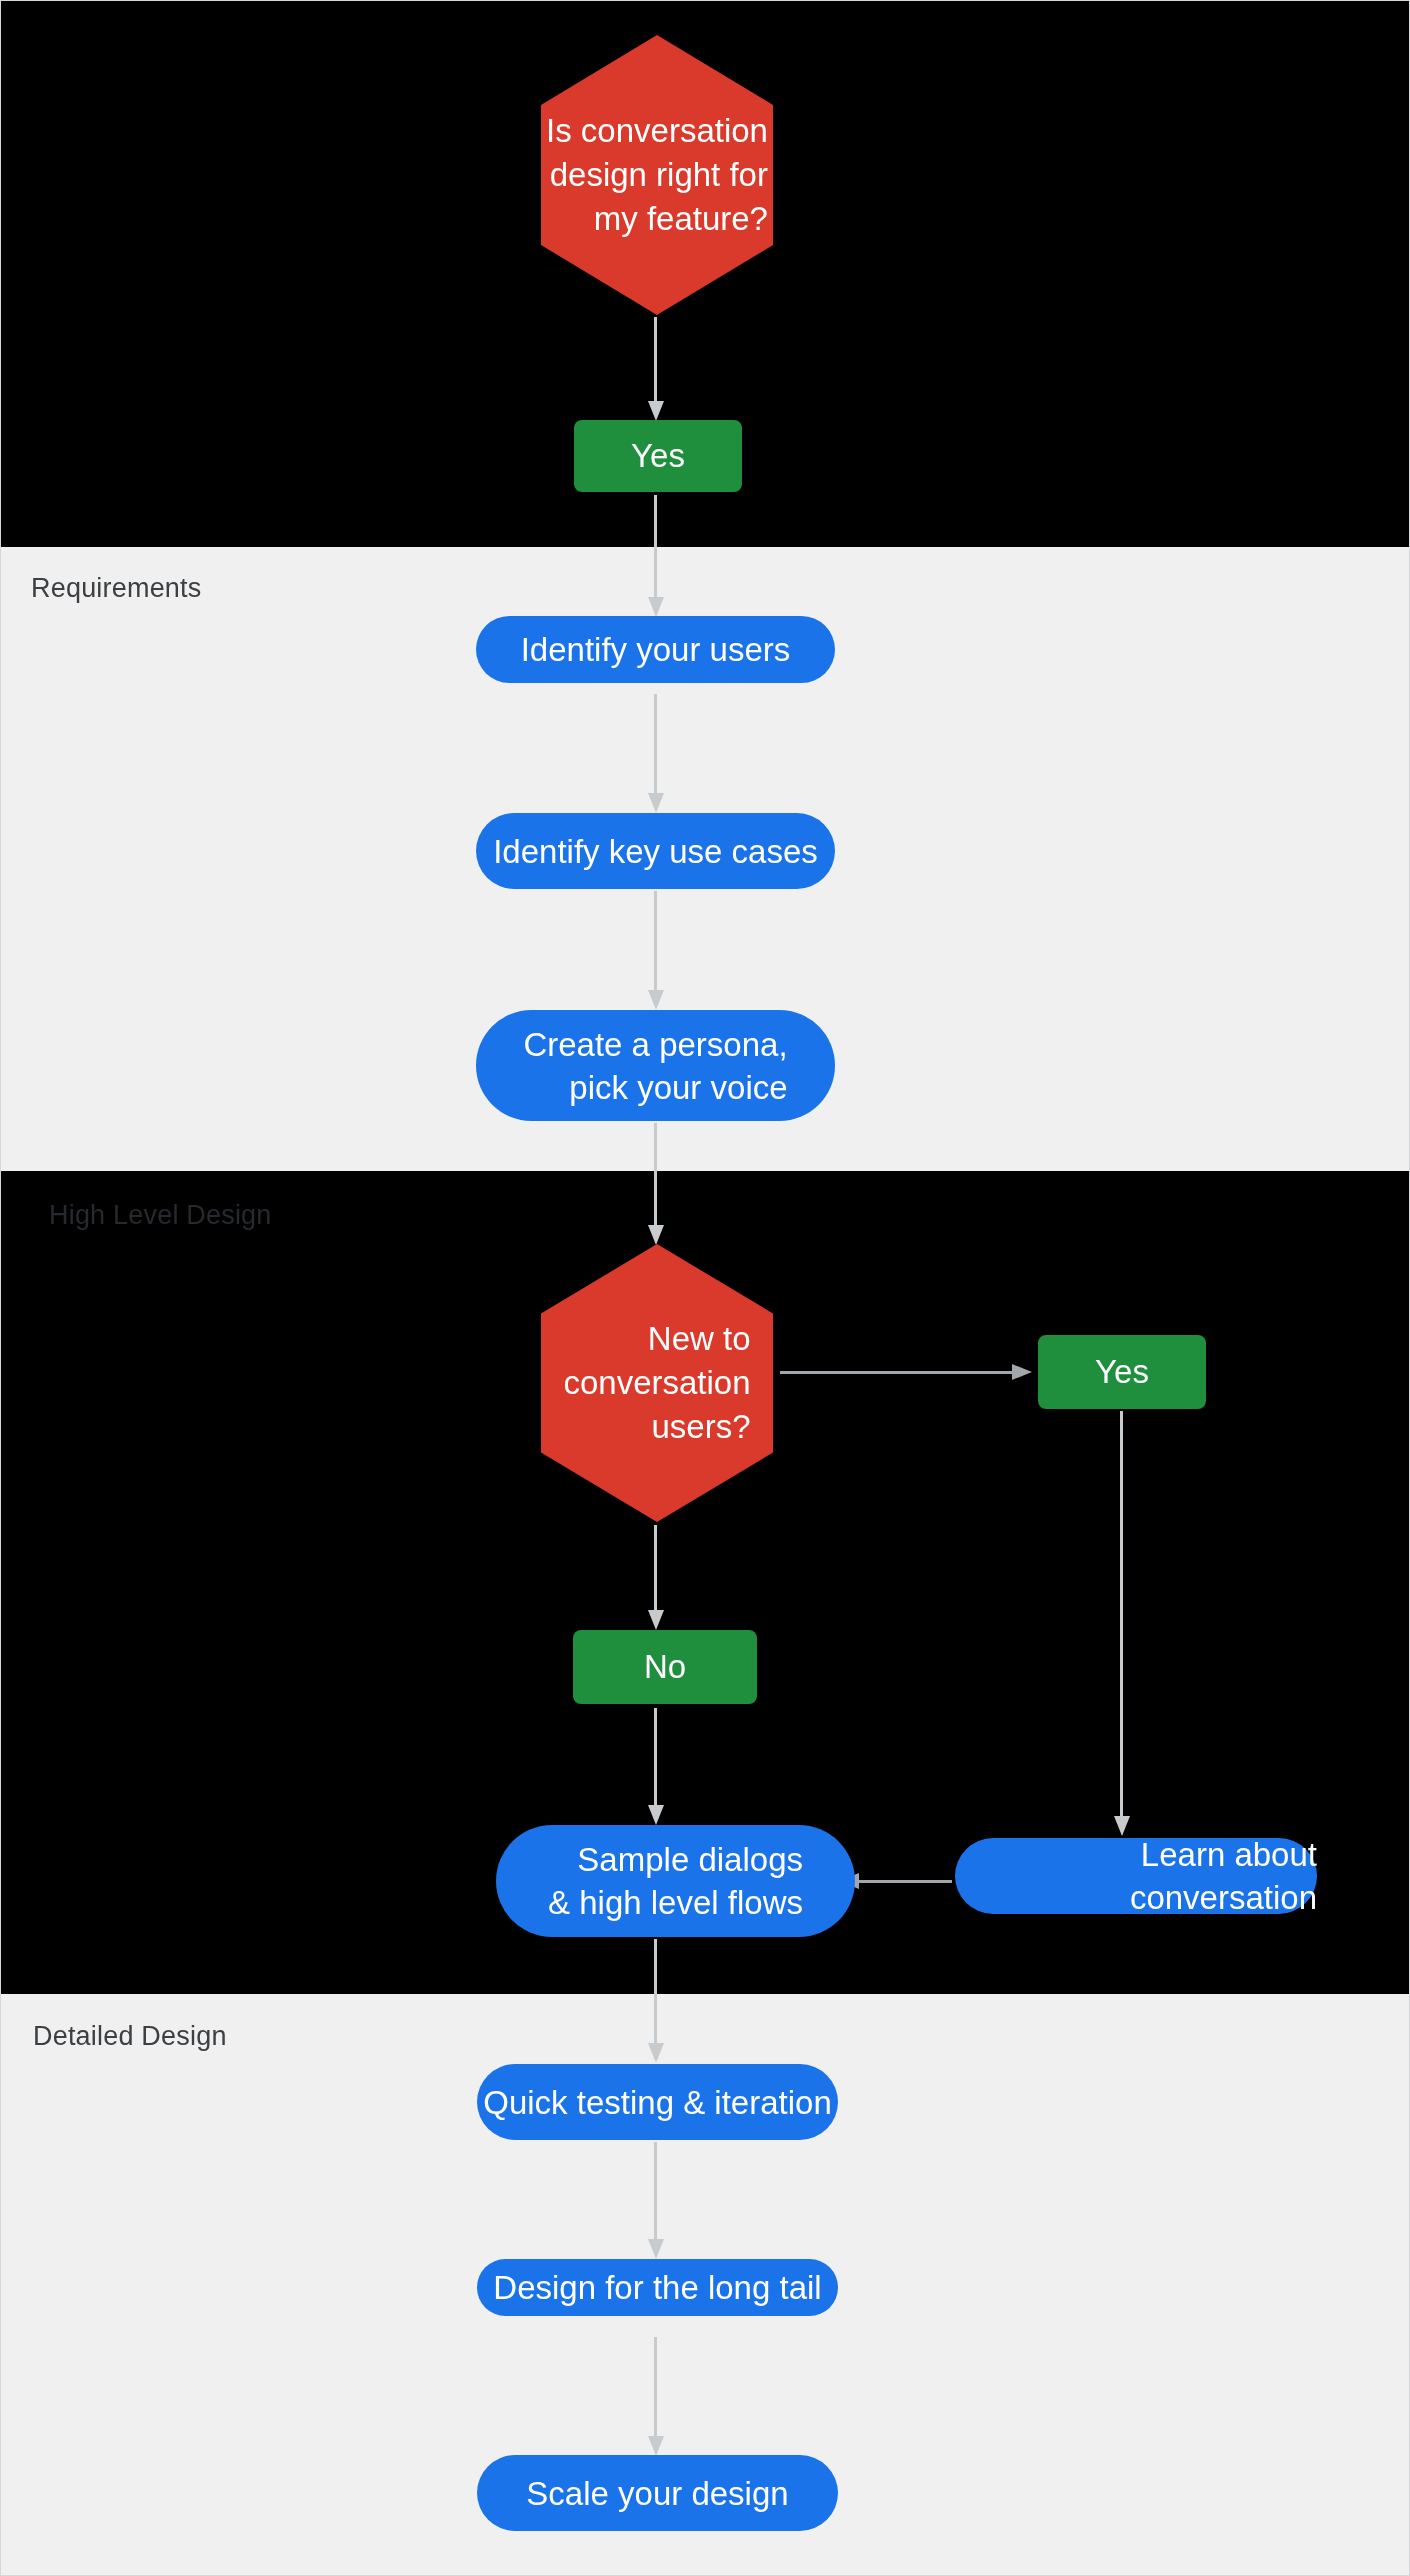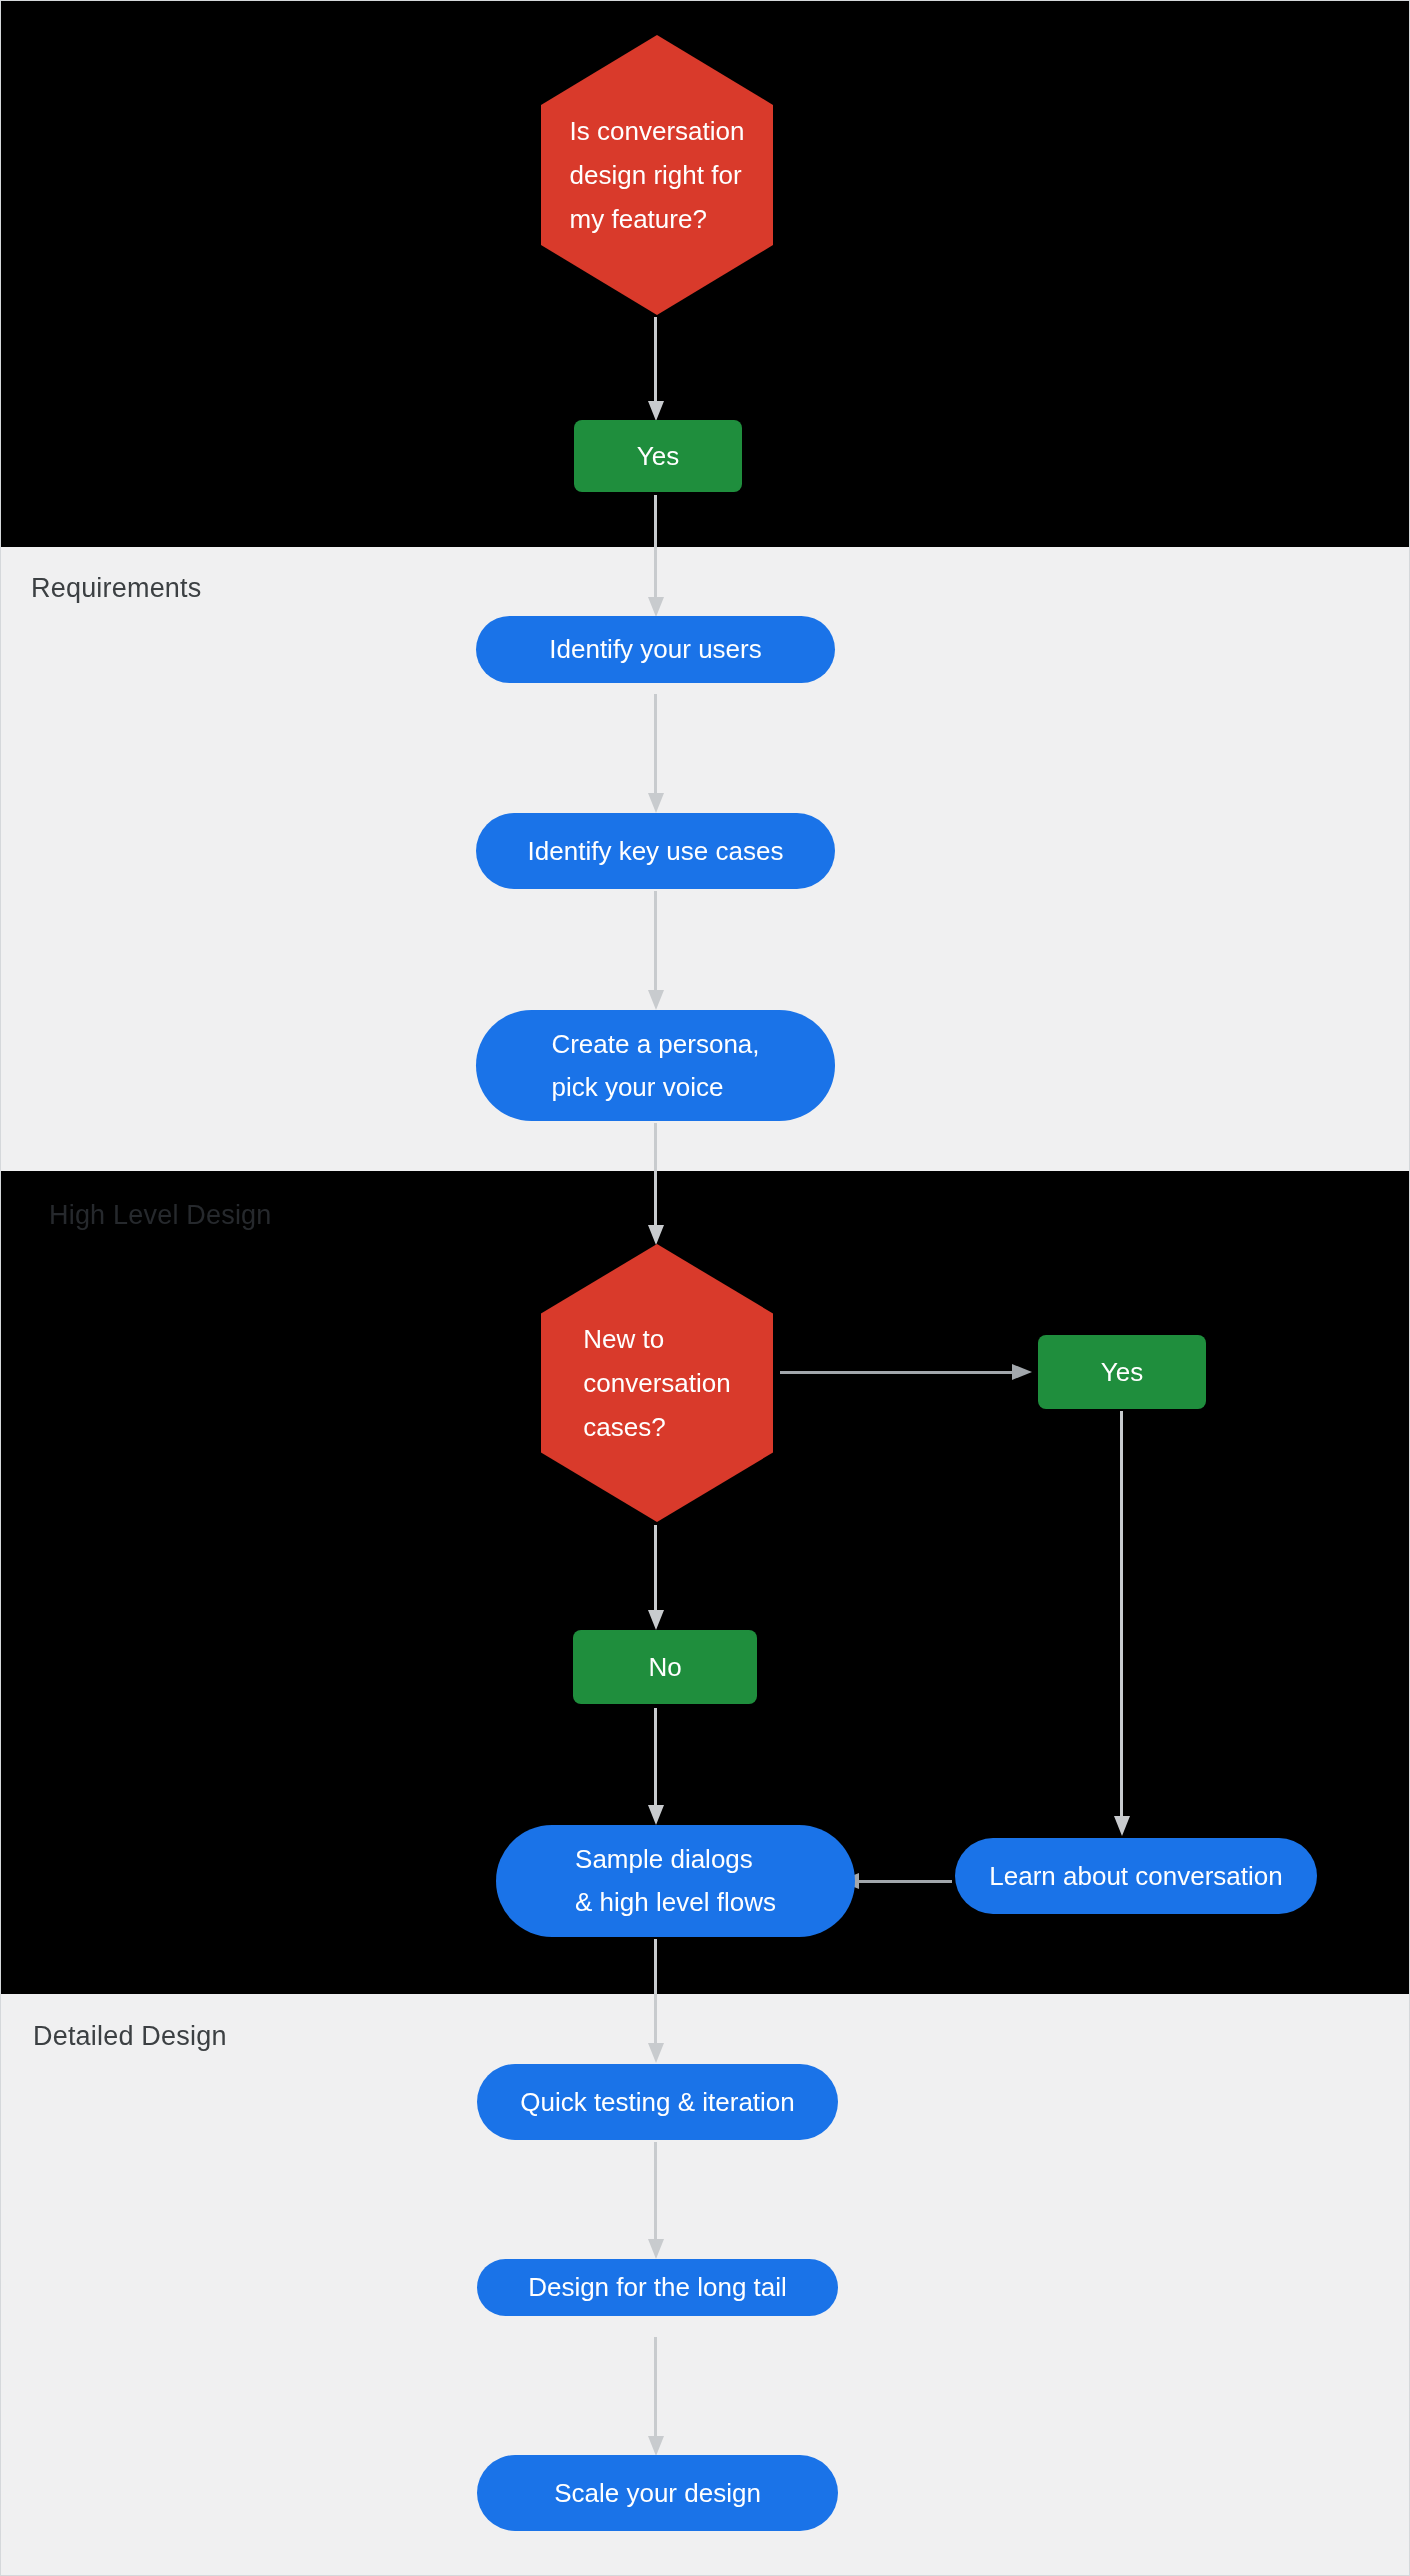--- a/index.html
+++ b/index.html
@@ -35,22 +35,22 @@
     letter-spacing:0.2px; line-height:39px;
   }
   .section-label.on-light { color:var(--label-dark); }
   .section-label.on-dark  { color:var(--label-on-dark); }
   #label-requirements { left:30px; top:568px; }
   #label-high-level   { left:48px; top:1195px; }
   #label-detailed     { left:32px; top:2016px; }
 
   .node {
     position:absolute; display:flex; align-items:center; justify-content:center;
-    color:var(--node-text); font-size:26px; font-weight:500;
-    text-align:left; white-space:pre-line;
+    color:var(--node-text); font-size:33px; font-weight:500;
+    text-align:right; white-space:pre-line;
   }
   .decision {
     background:var(--red);
     clip-path:polygon(50% 0%, 100% 25%, 100% 75%, 50% 100%, 0% 75%, 0% 25%);
     line-height:44px;
   }
   .answer { background:var(--green); border-radius:8px; }
   .step   { background:var(--blue); line-height:43px; }
 
   #hex-start   { left:540px; top:34px;   width:232px; height:280px; }
@@ -182,21 +182,21 @@
 
   <div class="node step" id="pill-identify-users">Identify your users</div>
 
   <div class="node step" id="pill-key-use-cases">Identify key use cases</div>
 
   <div class="node step" id="pill-persona">Create a persona,
 pick your voice</div>
 
   <div class="node decision" id="hex-new">New to
 conversation
-cases?</div>
+users?</div>
 
   <div class="node answer" id="btn-yes-new">Yes</div>
 
   <div class="node answer" id="btn-no">No</div>
 
   <div class="node step" id="pill-sample">Sample dialogs
 &amp; high level flows</div>
 
   <div class="node step" id="pill-learn">Learn about conversation</div>
 

